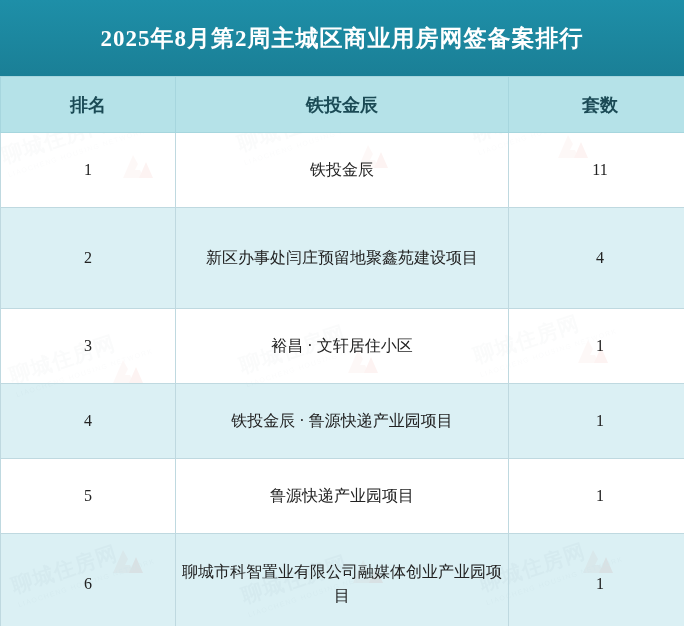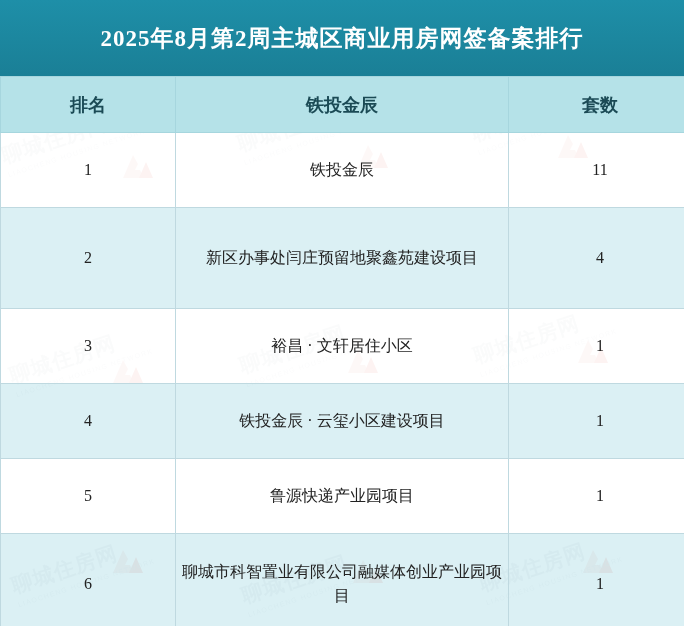--- a/index.html
+++ b/index.html
@@ -246,21 +246,21 @@
         <td class="col-name">新区办事处闫庄预留地聚鑫苑建设项目</td>
         <td class="col-count">4</td>
       </tr>
       <tr class="row-odd row-h-1">
         <td class="col-rank">3</td>
         <td class="col-name">裕昌 · 文轩居住小区</td>
         <td class="col-count">1</td>
       </tr>
       <tr class="row-even row-h-1">
         <td class="col-rank">4</td>
-        <td class="col-name">铁投金辰 · 云玺小区建设项目</td>
+        <td class="col-name">铁投金辰 · 鲁源快递产业园项目</td>
         <td class="col-count">1</td>
       </tr>
       <tr class="row-odd row-h-1">
         <td class="col-rank">5</td>
         <td class="col-name">鲁源快递产业园项目</td>
         <td class="col-count">1</td>
       </tr>
       <tr class="row-even row-h-2">
         <td class="col-rank">6</td>
         <td class="col-name">聊城市科智置业有限公司融媒体创业产业园项目</td>

